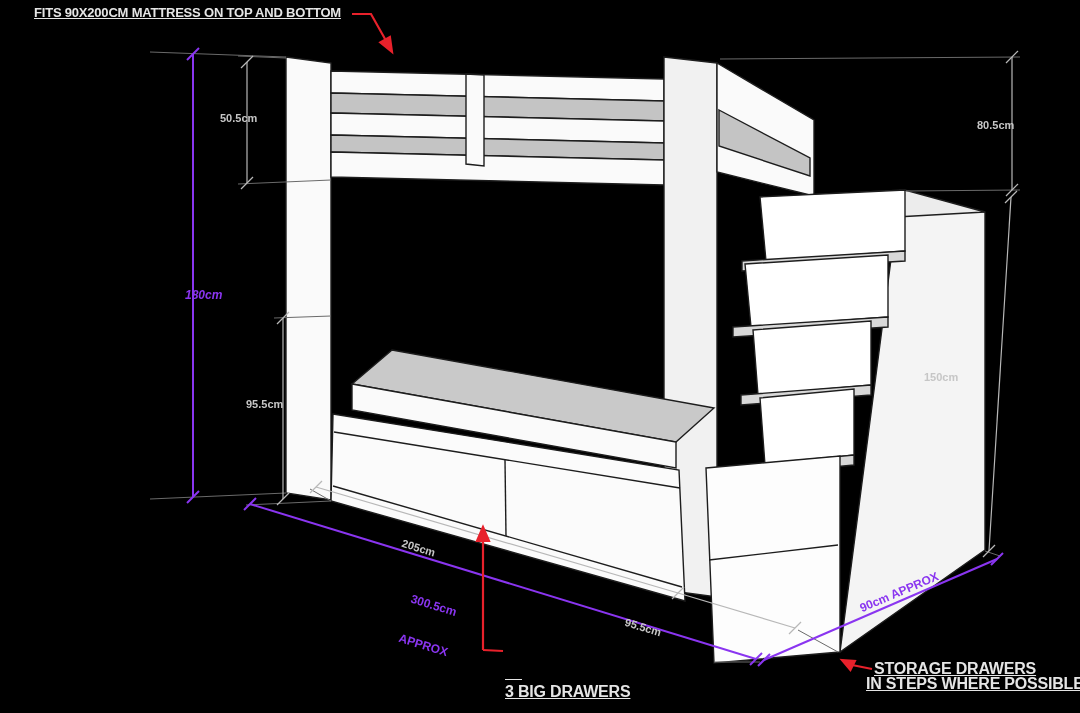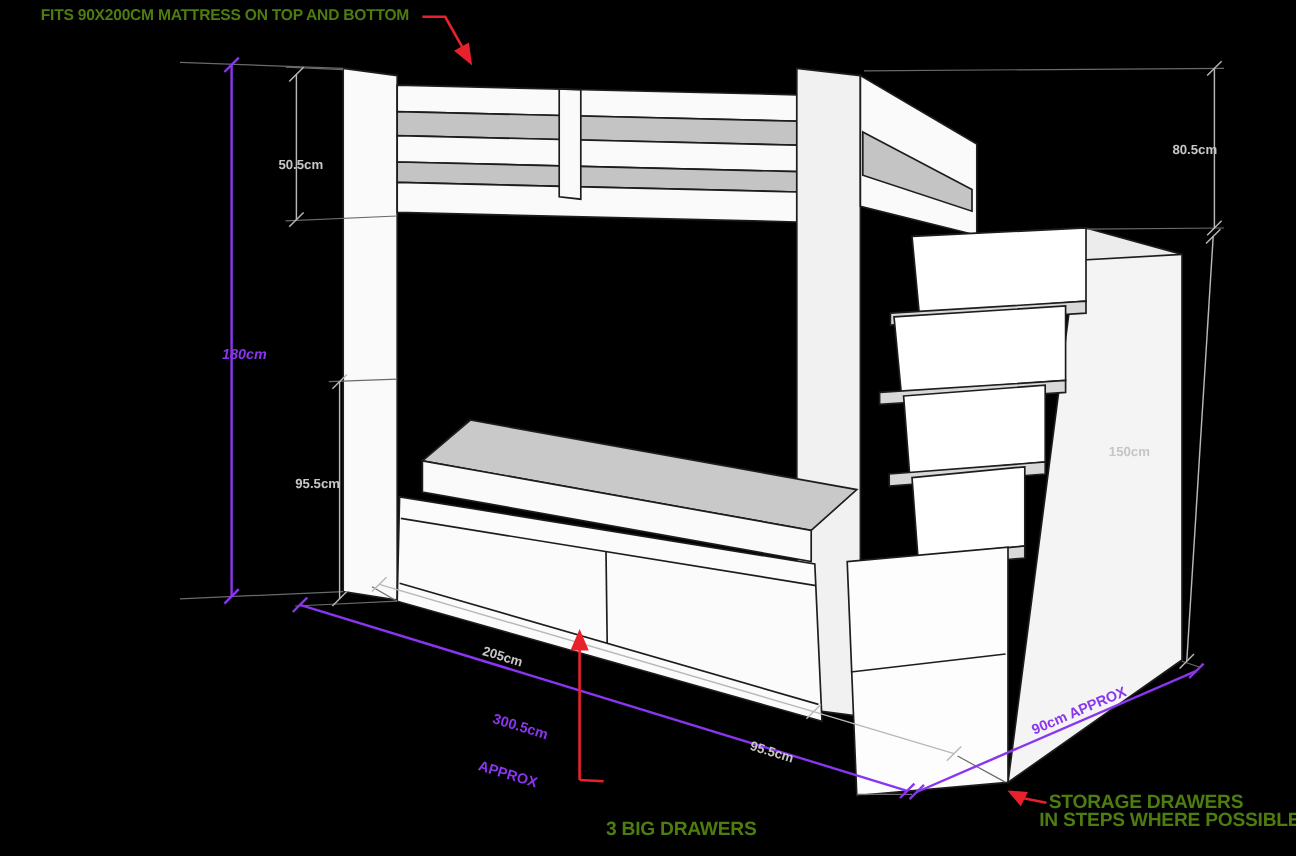--- a/index.html
+++ b/index.html
@@ -1,20 +1,20 @@
 <!DOCTYPE html>
 <html><head>
 <meta charset="utf-8">
 <style>
   html,body{margin:0;padding:0;background:#000;}
   #stage{position:relative;width:1080px;height:713px;background:#000;overflow:hidden;
          font-family:"Liberation Sans", sans-serif;}
   #stage svg{position:absolute;left:0;top:0;}
   .lbl{position:absolute;white-space:pre;line-height:1.15;}
-  .red-note{color:#4d7c0f;font-weight:bold;font-size:13px;letter-spacing:-0.2px;}
+  .red-note{color:#e5e5e5;font-weight:bold;font-size:13px;letter-spacing:-0.2px;text-decoration:underline;}
   .red-note.small{font-size:16px;}
   .dim-gray{color:#c6c6c6;font-weight:600;font-size:11px;}
   .dim-purple{color:#8a35f0;font-weight:bold;font-size:12px;}
   .rot-len{transform:rotate(17deg);transform-origin:left top;}
   .rot-wid{transform:rotate(-23deg);transform-origin:left top;}
 </style>
 </head>
 <body>
 
 <div id="stage">
@@ -125,21 +125,21 @@
       <line x1="483" y1="650" x2="503" y2="651"></line>
       <polygon points="483,527 477,541 489,541"></polygon>
 
       <line x1="852" y1="665" x2="872" y2="669"></line>
       <polygon points="842,660 854.9,661 850.4,669.9"></polygon>
     </g>
   </svg>
 
   <div class="lbl red-note" style="left:34px;top:6px;">FITS 90X200CM MATTRESS ON TOP AND BOTTOM</div>
 
-  <div class="lbl dim-gray" style="left:232px;top:112px;margin-top:20px;">50.5cm</div>
+  <div class="lbl dim-gray" style="left:220px;top:112px;">50.5cm</div>
 
   <div class="lbl dim-purple" style="left:185px;top:289px;font-style:italic;">180cm</div>
 
   <div class="lbl dim-gray" style="left:246px;top:398px;">95.5cm</div>
 
   <div class="lbl dim-gray" style="left:977px;top:119px;">80.5cm</div>
 
   <div class="lbl dim-gray" style="left:924px;top:371px;">150cm</div>
 
   <div class="lbl dim-gray rot-len" style="left:404px;top:537px;">205cm</div>

